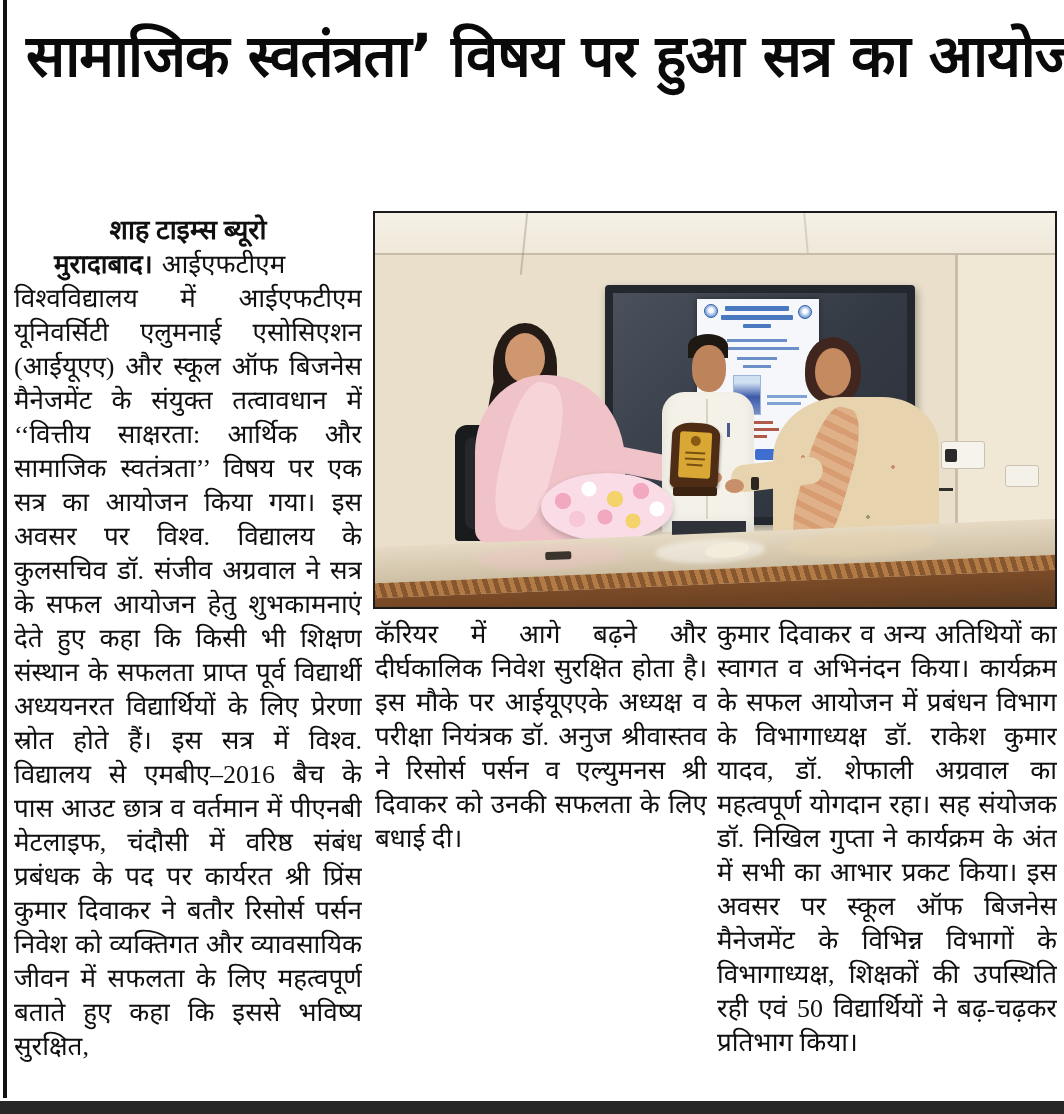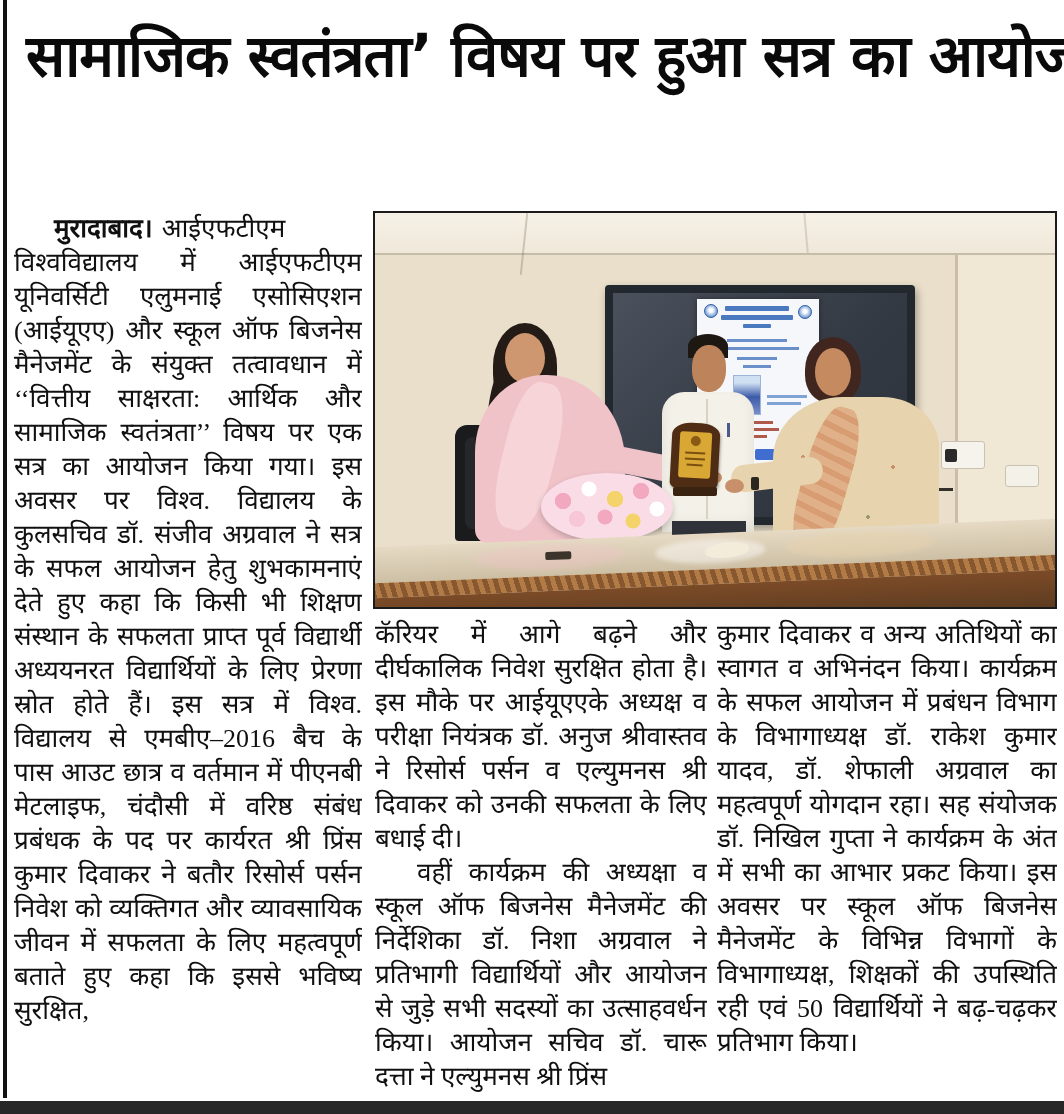--- a/index.html
+++ b/index.html
@@ -166,20 +166,21 @@
 
 <div class="page">
 
   <div class="left-rule"></div>
 
   <h1 class="headline">
     <span class="hl-line">सामाजिक स्वतंत्रता’ विषय पर हुआ सत्र का आयोजन</span>
   </h1>
 
   <div class="col col1">
+    <div class="byline">शाह टाइम्स ब्यूरो</div>
     <p class="para1"><span class="dateline">मुरादाबाद।</span><span>आईएफटीएम विश्वविद्यालय में आईएफटीएम यूनिवर्सिटी एलुमनाई एसोसिएशन (आईयूएए) और स्कूल ऑफ बिजनेस मैनेजमेंट के संयुक्त तत्वावधान में ‘‘वित्तीय साक्षरता: आर्थिक और सामाजिक स्वतंत्रता’’ विषय पर एक सत्र का आयोजन किया गया। इस अवसर पर विश्व. विद्यालय के कुलसचिव डॉ. संजीव अग्रवाल ने सत्र के सफल आयोजन हेतु शुभकामनाएं देते हुए कहा कि किसी भी शिक्षण संस्थान के सफलता प्राप्त पूर्व विद्यार्थी अध्ययनरत विद्यार्थियों के लिए प्रेरणा स्रोत होते हैं। इस सत्र में विश्व. विद्यालय से एमबीए–2016 बैच के पास आउट छात्र व वर्तमान में पीएनबी मेटलाइफ, चंदौसी में वरिष्ठ संबंध प्रबंधक के पद पर कार्यरत श्री प्रिंस कुमार दिवाकर ने बतौर रिसोर्स पर्सन निवेश को व्यक्तिगत और व्यावसायिक जीवन में सफलता के लिए महत्वपूर्ण बताते हुए कहा कि इससे भविष्य सुरक्षित,</span></p>
   </div>
 
   <figure class="photo">
     <div class="ph-ceiling"></div>
     <div class="ph-seam-a"></div>
     <div class="ph-seam-b"></div>
     <div class="ph-ceiling-line"></div>
     <div class="ph-wall-right"></div>
     <div class="ph-corner"></div>
@@ -262,21 +263,20 @@
         <div class="tb-remote"></div>
         <div class="tb-paper"></div>
       </div>
       <div class="tb-trim"></div>
       <div class="tb-wood"></div>
     </div>
   </figure>
 
   <div class="col col2">
     <p>कॅरियर में आगे बढ़ने और दीर्घकालिक निवेश सुरक्षित होता है। इस मौके पर आईयूएएके अध्यक्ष व परीक्षा नियंत्रक डॉ. अनुज श्रीवास्तव ने रिसोर्स पर्सन व एल्युमनस श्री दिवाकर को उनकी सफलता के लिए बधाई दी।</p>
-    <p class="indented">वहीं कार्यक्रम की अध्यक्षा व स्कूल ऑफ बिजनेस मैनेजमेंट की निर्देशिका डॉ. निशा अग्रवाल ने प्रतिभागी विद्यार्थियों और आयोजन से जुड़े सभी सदस्यों का उत्साहवर्धन किया। आयोजन सचिव डॉ. चारू दत्ता ने एल्युमनस श्री प्रिंस</p>
   </div>
 
   <div class="col col3">
     <p>कुमार दिवाकर व अन्य अतिथियों का स्वागत व अभिनंदन किया। कार्यक्रम के सफल आयोजन में प्रबंधन विभाग के विभागाध्यक्ष डॉ. राकेश कुमार यादव, डॉ. शेफाली अग्रवाल का महत्वपूर्ण योगदान रहा। सह संयोजक डॉ. निखिल गुप्ता ने कार्यक्रम के अंत में सभी का आभार प्रकट किया। इस अवसर पर स्कूल ऑफ बिजनेस मैनेजमेंट के विभिन्न विभागों के विभागाध्यक्ष, शिक्षकों की उपस्थिति रही एवं 50 विद्यार्थियों ने बढ़-चढ़कर प्रतिभाग किया।</p>
   </div>
 
   <div class="bottom-bar"></div>
 </div>
 
 </body></html>

